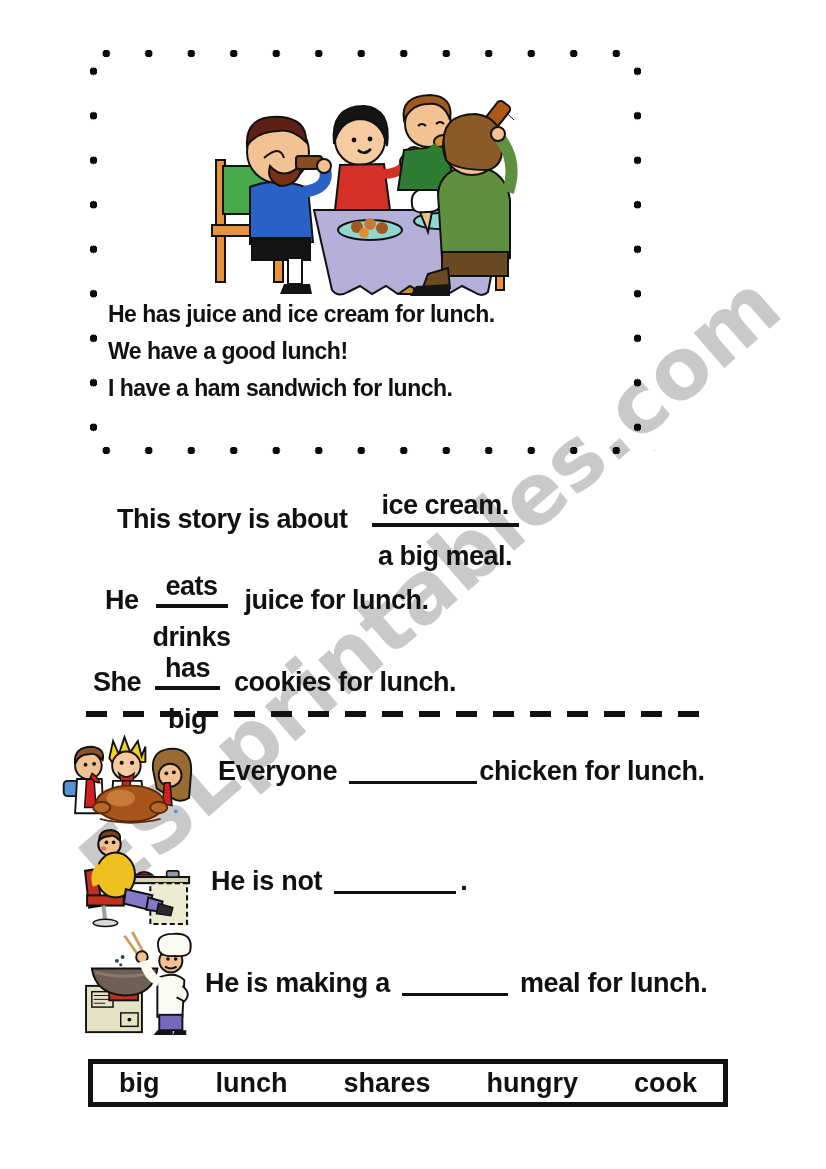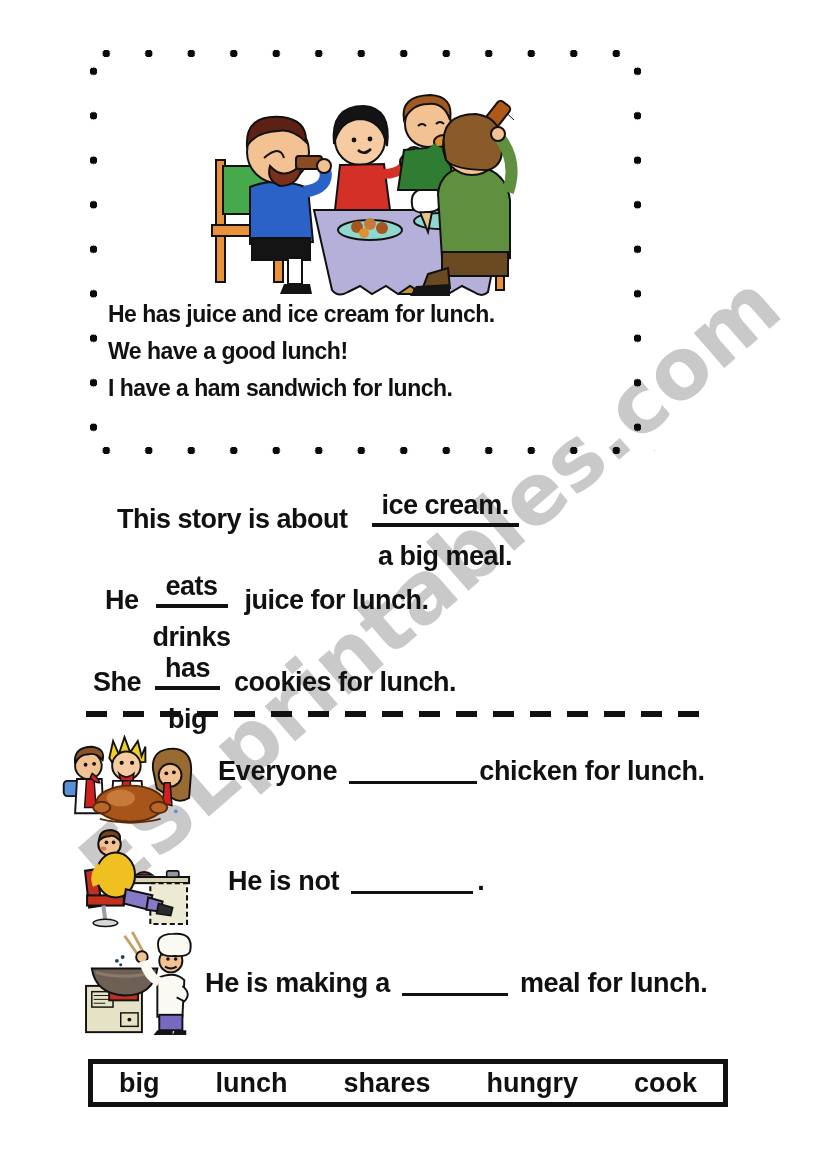--- a/index.html
+++ b/index.html
@@ -72,21 +72,21 @@
   #art1{left:58px;top:731px;width:152px;height:96px;}
   #art2{left:70px;top:826px;width:128px;height:102px;}
   #art3{left:76px;top:930px;width:128px;height:106px;}
   .fillq{
     position:absolute;
     display:flex;align-items:baseline;
     font-size:27px;font-weight:700;letter-spacing:-0.3px;
     white-space:nowrap;
   }
   #f1{left:218px;top:756px;}
-  #f2{left:228px;top:866px;}
+  #f2{left:211px;top:866px;}
   #f3{left:205px;top:968px;}
   .blank{
     display:inline-block;height:4px;
     border-bottom:3px solid #111;
     vertical-align:baseline;
     transform:translateY(4px);
   }
   #f1 .blank{width:128px;margin:0 2px 0 12px;}
   #f2 .blank{width:122px;margin:0 4px 0 12px;}
   #f3 .blank{width:106px;margin:0 12px 0 12px;}

